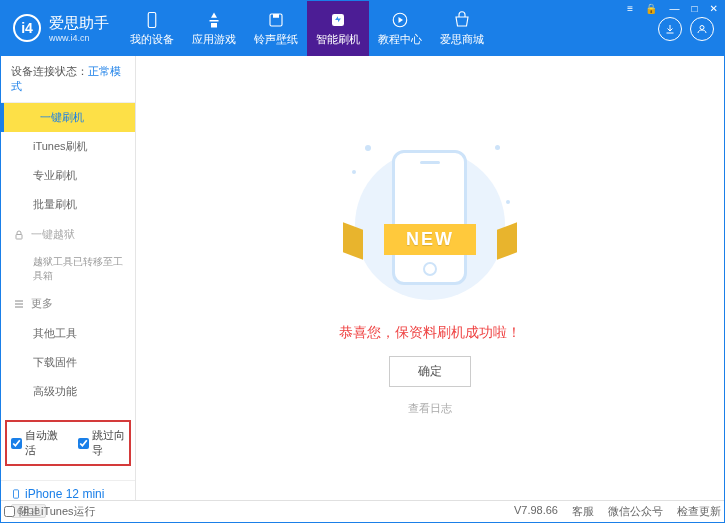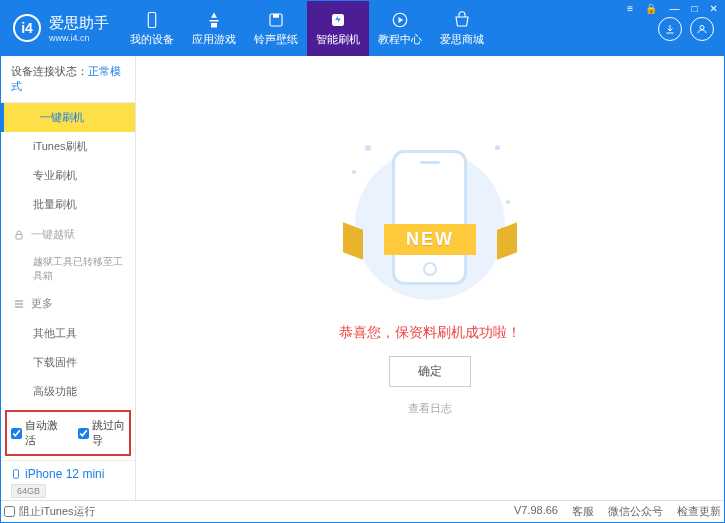--- a/index.html
+++ b/index.html
@@ -25,21 +25,21 @@
 .status{padding:8px 10px;font-size:11px;border-bottom:1px solid #eee}
 .status-val{color:#1a7fe8}
 .group-head{display:flex;align-items:center;gap:6px;padding:8px 12px;color:#1a7fe8;cursor:pointer}
 .group-head.gray{color:#aaa}
 .group-head.more{color:#888}
 .group-icon{width:12px;height:12px}
 .group-icon svg{width:12px;height:12px}
 .sub-item{padding:7px 10px 7px 32px;color:#666;cursor:pointer}
 .sub-item.active{background:#fde047;color:#1a7fe8;border-left:3px solid #1a7fe8;padding-left:36px}
 .sub-note{padding:5px 10px 5px 32px;color:#999;font-size:10px;line-height:1.4}
-.check-row{border:2px solid #d43a3a;margin:4px 4px;padding:6px 4px;display:flex;gap:20px;font-size:11px;color:#444}
+.check-row{border:2px solid #d43a3a;margin:14px 4px;padding:6px 4px;display:flex;gap:20px;font-size:11px;color:#444}
 .check-item{display:flex;align-items:center;gap:3px}
 .check-item input{accent-color:#1a7fe8;width:11px;height:11px}
 .device{padding:6px 10px;border-top:1px solid #eee}
 .device-name{color:#1a7fe8;font-size:12px;display:flex;align-items:center;gap:4px}
 .device-badge{display:inline-block;background:#f0f0f0;color:#888;font-size:9px;padding:1px 5px;border-radius:2px;margin-top:3px;border:1px solid #ddd}
 .main{flex:1;display:flex;flex-direction:column;align-items:center;justify-content:center;gap:14px}
 .illo{position:relative;width:160px;height:170px}
 .circle-bg{width:150px;height:150px;background:#eaf3fd;border-radius:50%;position:absolute;top:10px;left:5px}
 .phone{position:absolute;width:75px;height:135px;background:#fff;border:3px solid #cde3f9;border-radius:12px;top:10px;left:42px}
 .phone::before{content:"";position:absolute;top:8px;left:50%;transform:translateX(-50%);width:20px;height:3px;background:#cde3f9;border-radius:2px}

